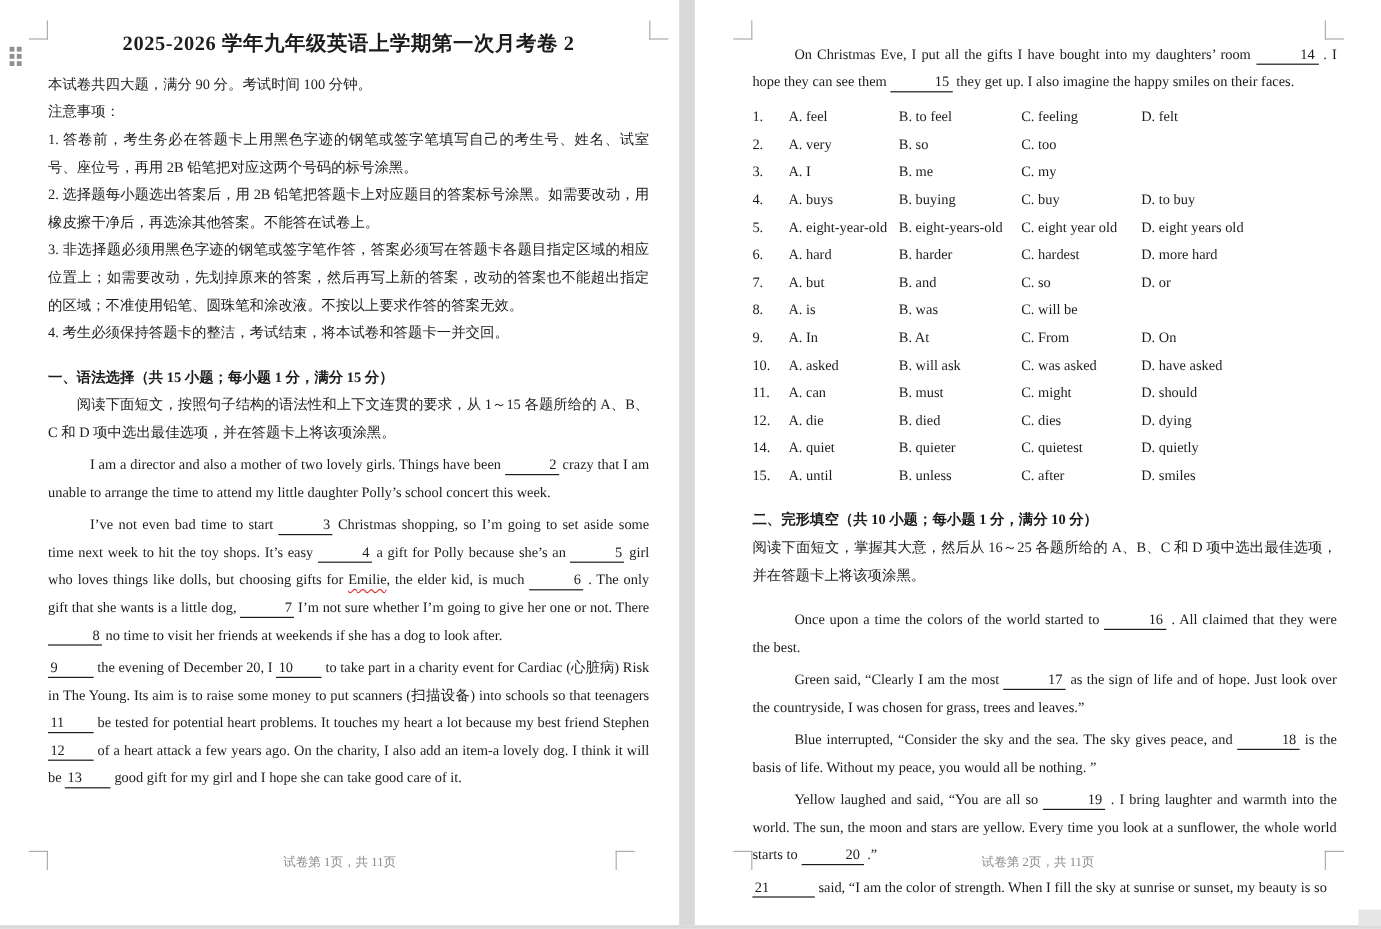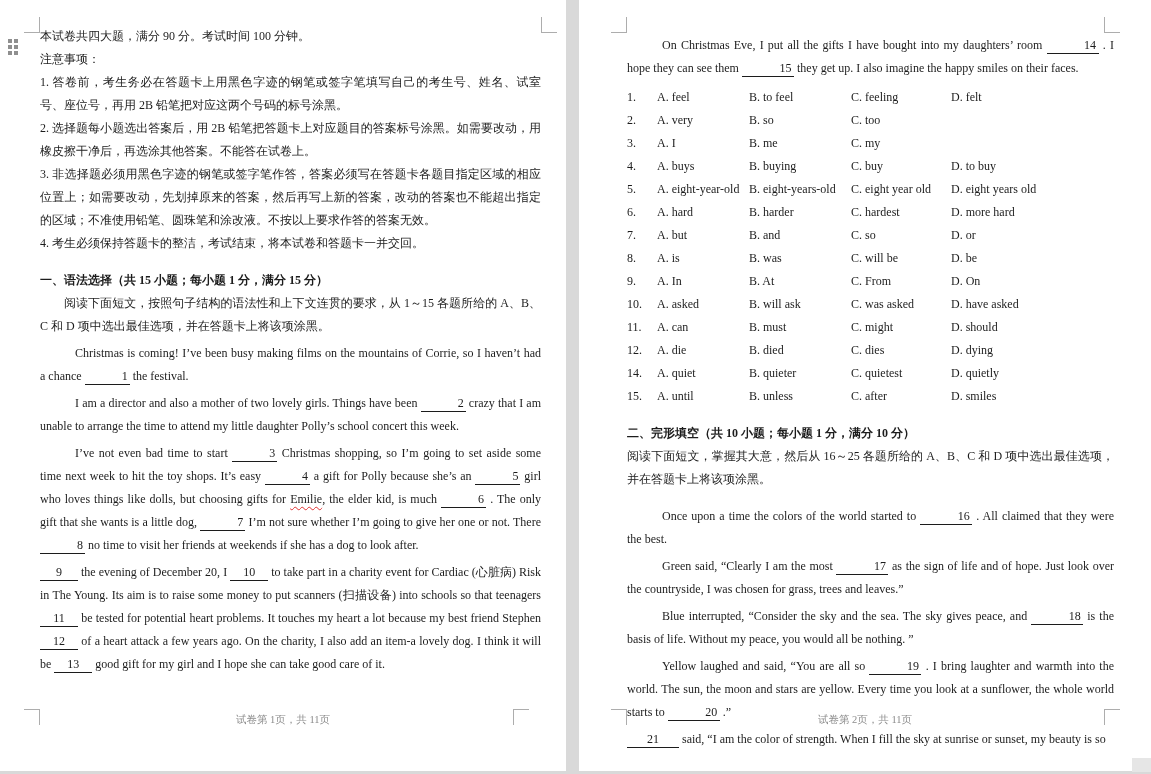--- a/index.html
+++ b/index.html
@@ -43,21 +43,21 @@
   h2 { font-size:12px; font-weight:bold; line-height:23px; margin-top:14px; }
   p  { font-size:12px; line-height:23px; text-align:justify; }
   p.zh { text-align:justify; }
   p.ind2 { text-indent:24px; }
   p.en { margin-top:4px; }
   p.ind { text-indent:35px; }
   .content-2 h2 { }
   .content-2 .instr { margin-bottom:14px; }
 
   .blank {
-    display:inline-block; min-width:38px; text-align:center;
+    display:inline-block; min-width:38px; text-align:left;
     border-bottom:1px solid #1c1c1c; line-height:15px; padding:0 2px;
   }
   .content-2 .blank { min-width:52px; }
   .sq {
     text-decoration-line:underline; text-decoration-style:wavy;
     text-decoration-color:#e03131; text-decoration-thickness:1px;
     text-underline-offset:3px;
     margin-top:24px;
   }
 
@@ -72,29 +72,29 @@
 </head>
 <body>
 
 <div class="page page-1">
   <span class="crop tl"></span>
   <span class="crop tr"></span>
   <span class="crop bl"></span>
   <span class="crop br"></span>
 
   <div class="content-1">
+    <h1>2025-2026 学年九年级英语上学期第一次月考卷 2</h1>
     <p class="zh">本试卷共四大题，满分 90 分。考试时间 100 分钟。</p>
     <p class="zh">注意事项：</p>
     <p class="zh">1. 答卷前，考生务必在答题卡上用黑色字迹的钢笔或签字笔填写自己的考生号、姓名、试室号、座位号，再用 2B 铅笔把对应这两个号码的标号涂黑。</p>
     <p class="zh">2. 选择题每小题选出答案后，用 2B 铅笔把答题卡上对应题目的答案标号涂黑。如需要改动，用橡皮擦干净后，再选涂其他答案。不能答在试卷上。</p>
     <p class="zh">3. 非选择题必须用黑色字迹的钢笔或签字笔作答，答案必须写在答题卡各题目指定区域的相应位置上；如需要改动，先划掉原来的答案，然后再写上新的答案，改动的答案也不能超出指定的区域；不准使用铅笔、圆珠笔和涂改液。不按以上要求作答的答案无效。</p>
     <p class="zh">4. 考生必须保持答题卡的整洁，考试结束，将本试卷和答题卡一并交回。</p>
     <h2>一、语法选择（共 15 小题；每小题 1 分，满分 15 分）</h2>
     <p class="zh ind2">阅读下面短文，按照句子结构的语法性和上下文连贯的要求，从 1～15 各题所给的 A、B、C 和 D 项中选出最佳选项，并在答题卡上将该项涂黑。</p>
-    <p class="en ind">Christmas is coming! I’ve been busy making films on the mountains of Corrie, so I haven’t had a chance <span class="blank">1</span> the festival.</p>
     <p class="en ind">I am a director and also a mother of two lovely girls. Things have been <span class="blank">2</span> crazy that I am unable to arrange the time to attend my little daughter Polly’s school concert this week.</p>
     <p class="en ind">I’ve not even bad time to start <span class="blank">3</span> Christmas shopping, so I’m going to set aside some time next week to hit the toy shops. It’s easy <span class="blank">4</span> a gift for Polly because she’s an <span class="blank">5</span> girl who loves things like dolls, but choosing gifts for <span class="sq">Emilie</span>, the elder kid, is much <span class="blank">6</span> . The only gift that she wants is a little dog, <span class="blank">7</span> I’m not sure whether I’m going to give her one or not. There <span class="blank">8</span> no time to visit her friends at weekends if she has a dog to look after.</p>
     <p class="en"><span class="blank">9</span> the evening of December 20, I <span class="blank">10</span> to take part in a charity event for Cardiac (心脏病) Risk in The Young. Its aim is to raise some money to put scanners (扫描设备) into schools so that teenagers <span class="blank">11</span> be tested for potential heart problems. It touches my heart a lot because my best friend Stephen <span class="blank">12</span> of a heart attack a few years ago. On the charity, I also add an item-a lovely dog. I think it will be <span class="blank">13</span> good gift for my girl and I hope she can take good care of it.</p>
   </div>
 
   <div class="footer">试卷第 1页，共 11页</div>
 </div>
 
 <div class="drag-handle">
   <i></i>
@@ -160,21 +160,20 @@
           <div>A. but</div>
           <div>B. and</div>
           <div>C. so</div>
           <div>D. or</div>
         </div>
         <div class="opt-row">
           <div>8.</div>
           <div>A. is</div>
           <div>B. was</div>
           <div>C. will be</div>
-          <div>D. be</div>
         </div>
         <div class="opt-row">
           <div>9.</div>
           <div>A. In</div>
           <div>B. At</div>
           <div>C. From</div>
           <div>D. On</div>
         </div>
         <div class="opt-row">
           <div>10.</div>

